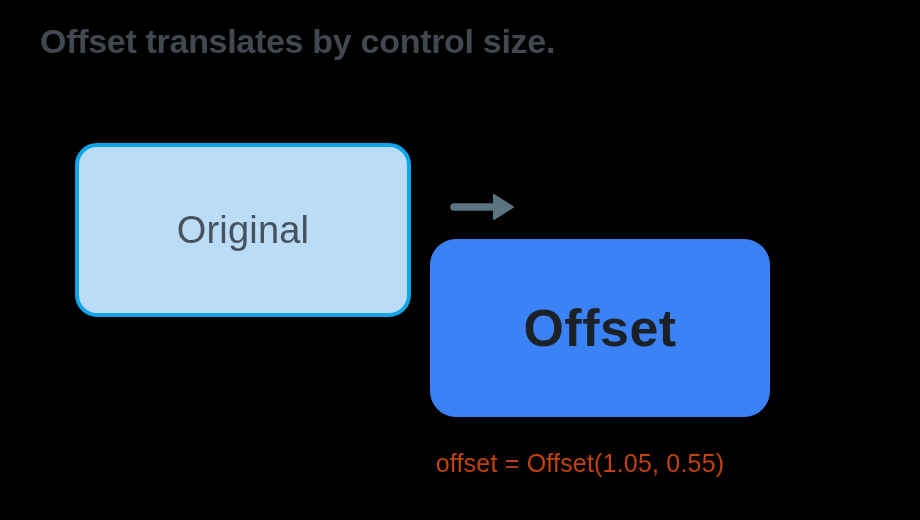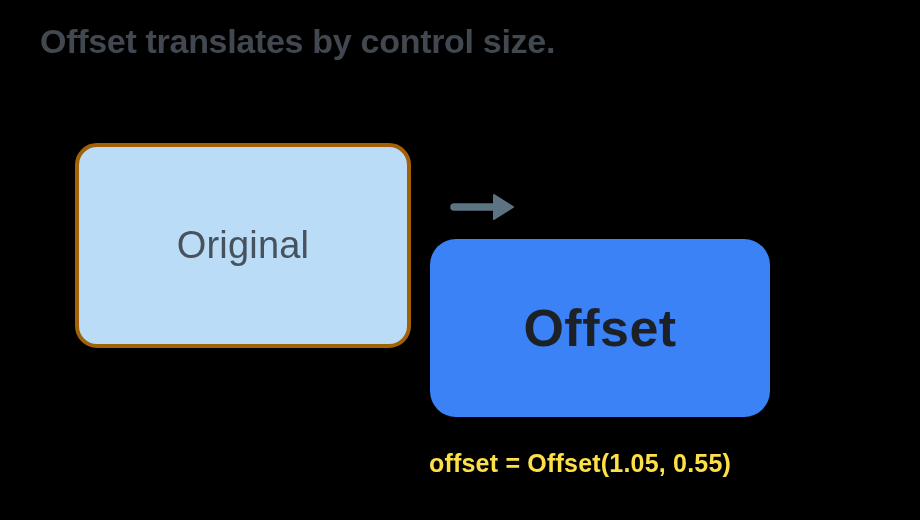--- a/index.html
+++ b/index.html
@@ -30,23 +30,23 @@
     position: absolute;
     display: flex;
     align-items: center;
     justify-content: center;
     box-sizing: border-box;
   }
   .box-original {
     left: 62px;
     top: 143px;
     width: 336px;
-    height: 205px;
+    height: 174px;
     background: #bbdcf6;
-    border: 4px solid #a16207;
+    border: 4px solid #0ea5e9;
     border-radius: 22px;
   }
   .box-original .label {
     font-size: 38px;
     font-weight: 400;
     color: #46525d;
     letter-spacing: 0.2px;
   }
   .box-offset {
     left: 417px;
@@ -69,22 +69,22 @@
     width: 66px;
     height: 28px;
   }
   .caption {
     position: absolute;
     left: 380px;
     top: 449px;
     width: 374px;
     text-align: center;
     font-size: 25px;
-    font-weight: 700;
-    color: #fde047;
+    font-weight: 400;
+    color: #c2410c;
     letter-spacing: 0.2px;
     white-space: nowrap;
   }
 </style>
 </head>
 <body>
 
 <div class="canvas">
 
   <div class="title">Offset translates by control size.</div>

